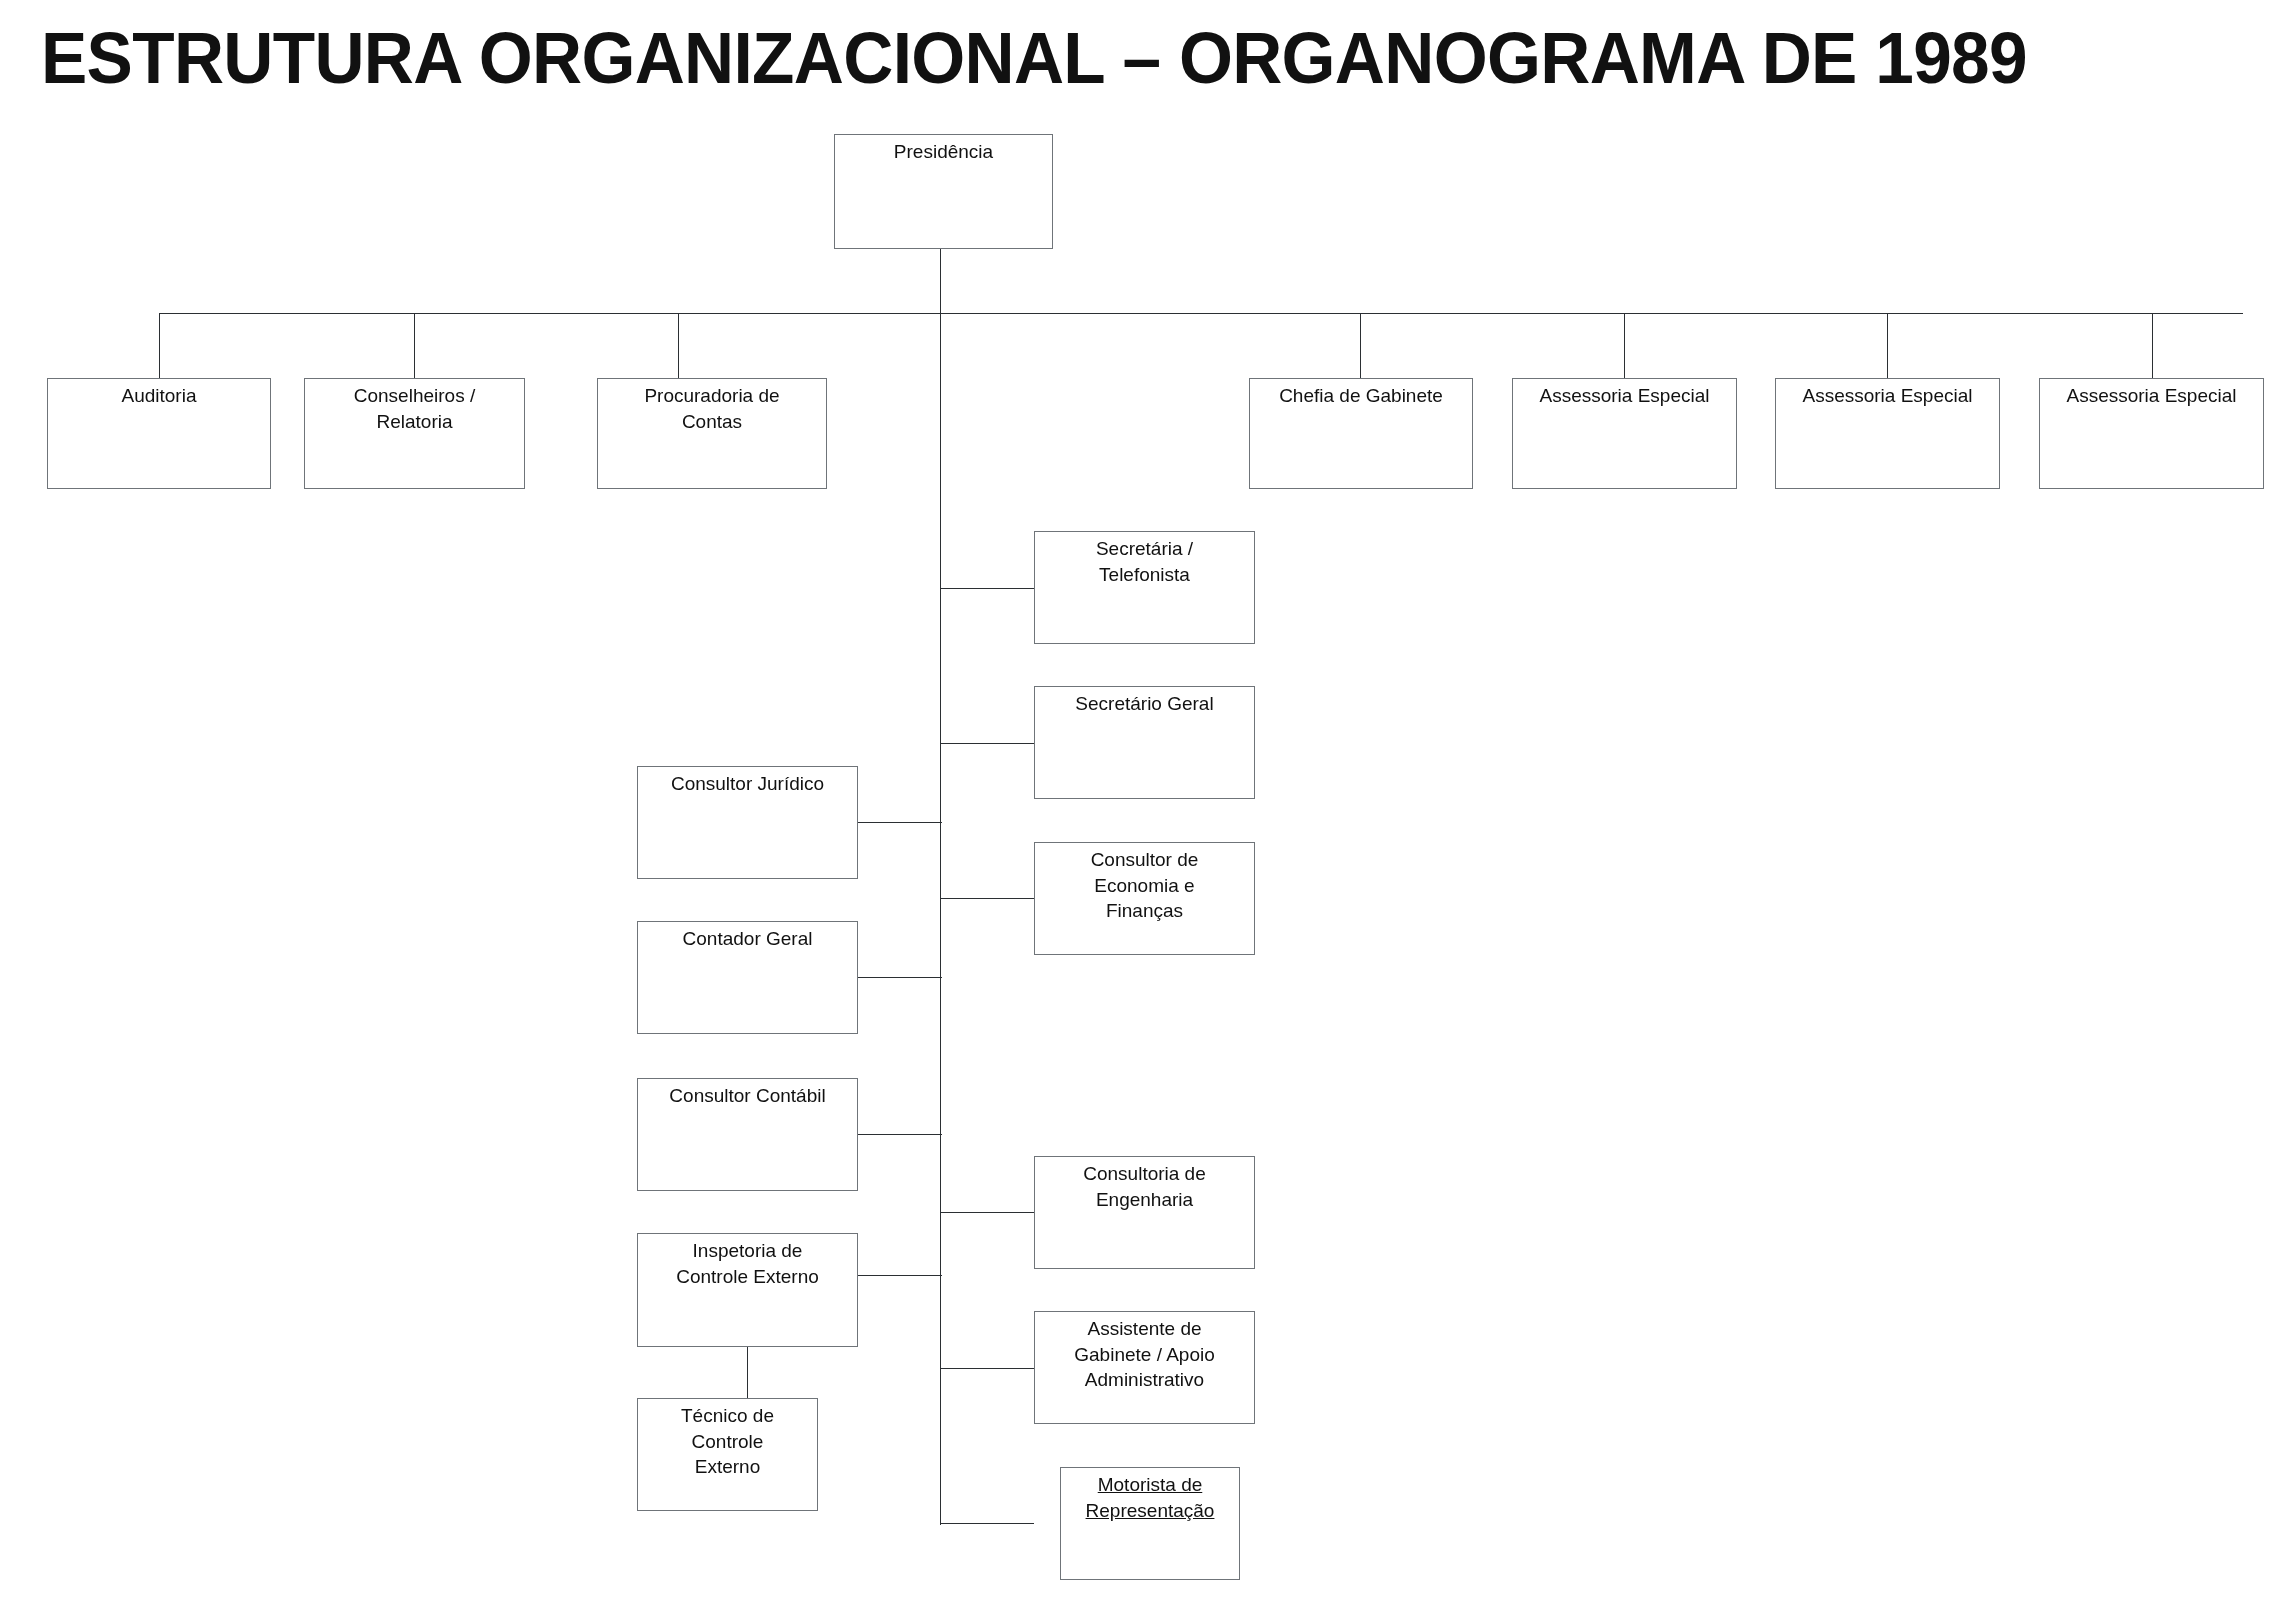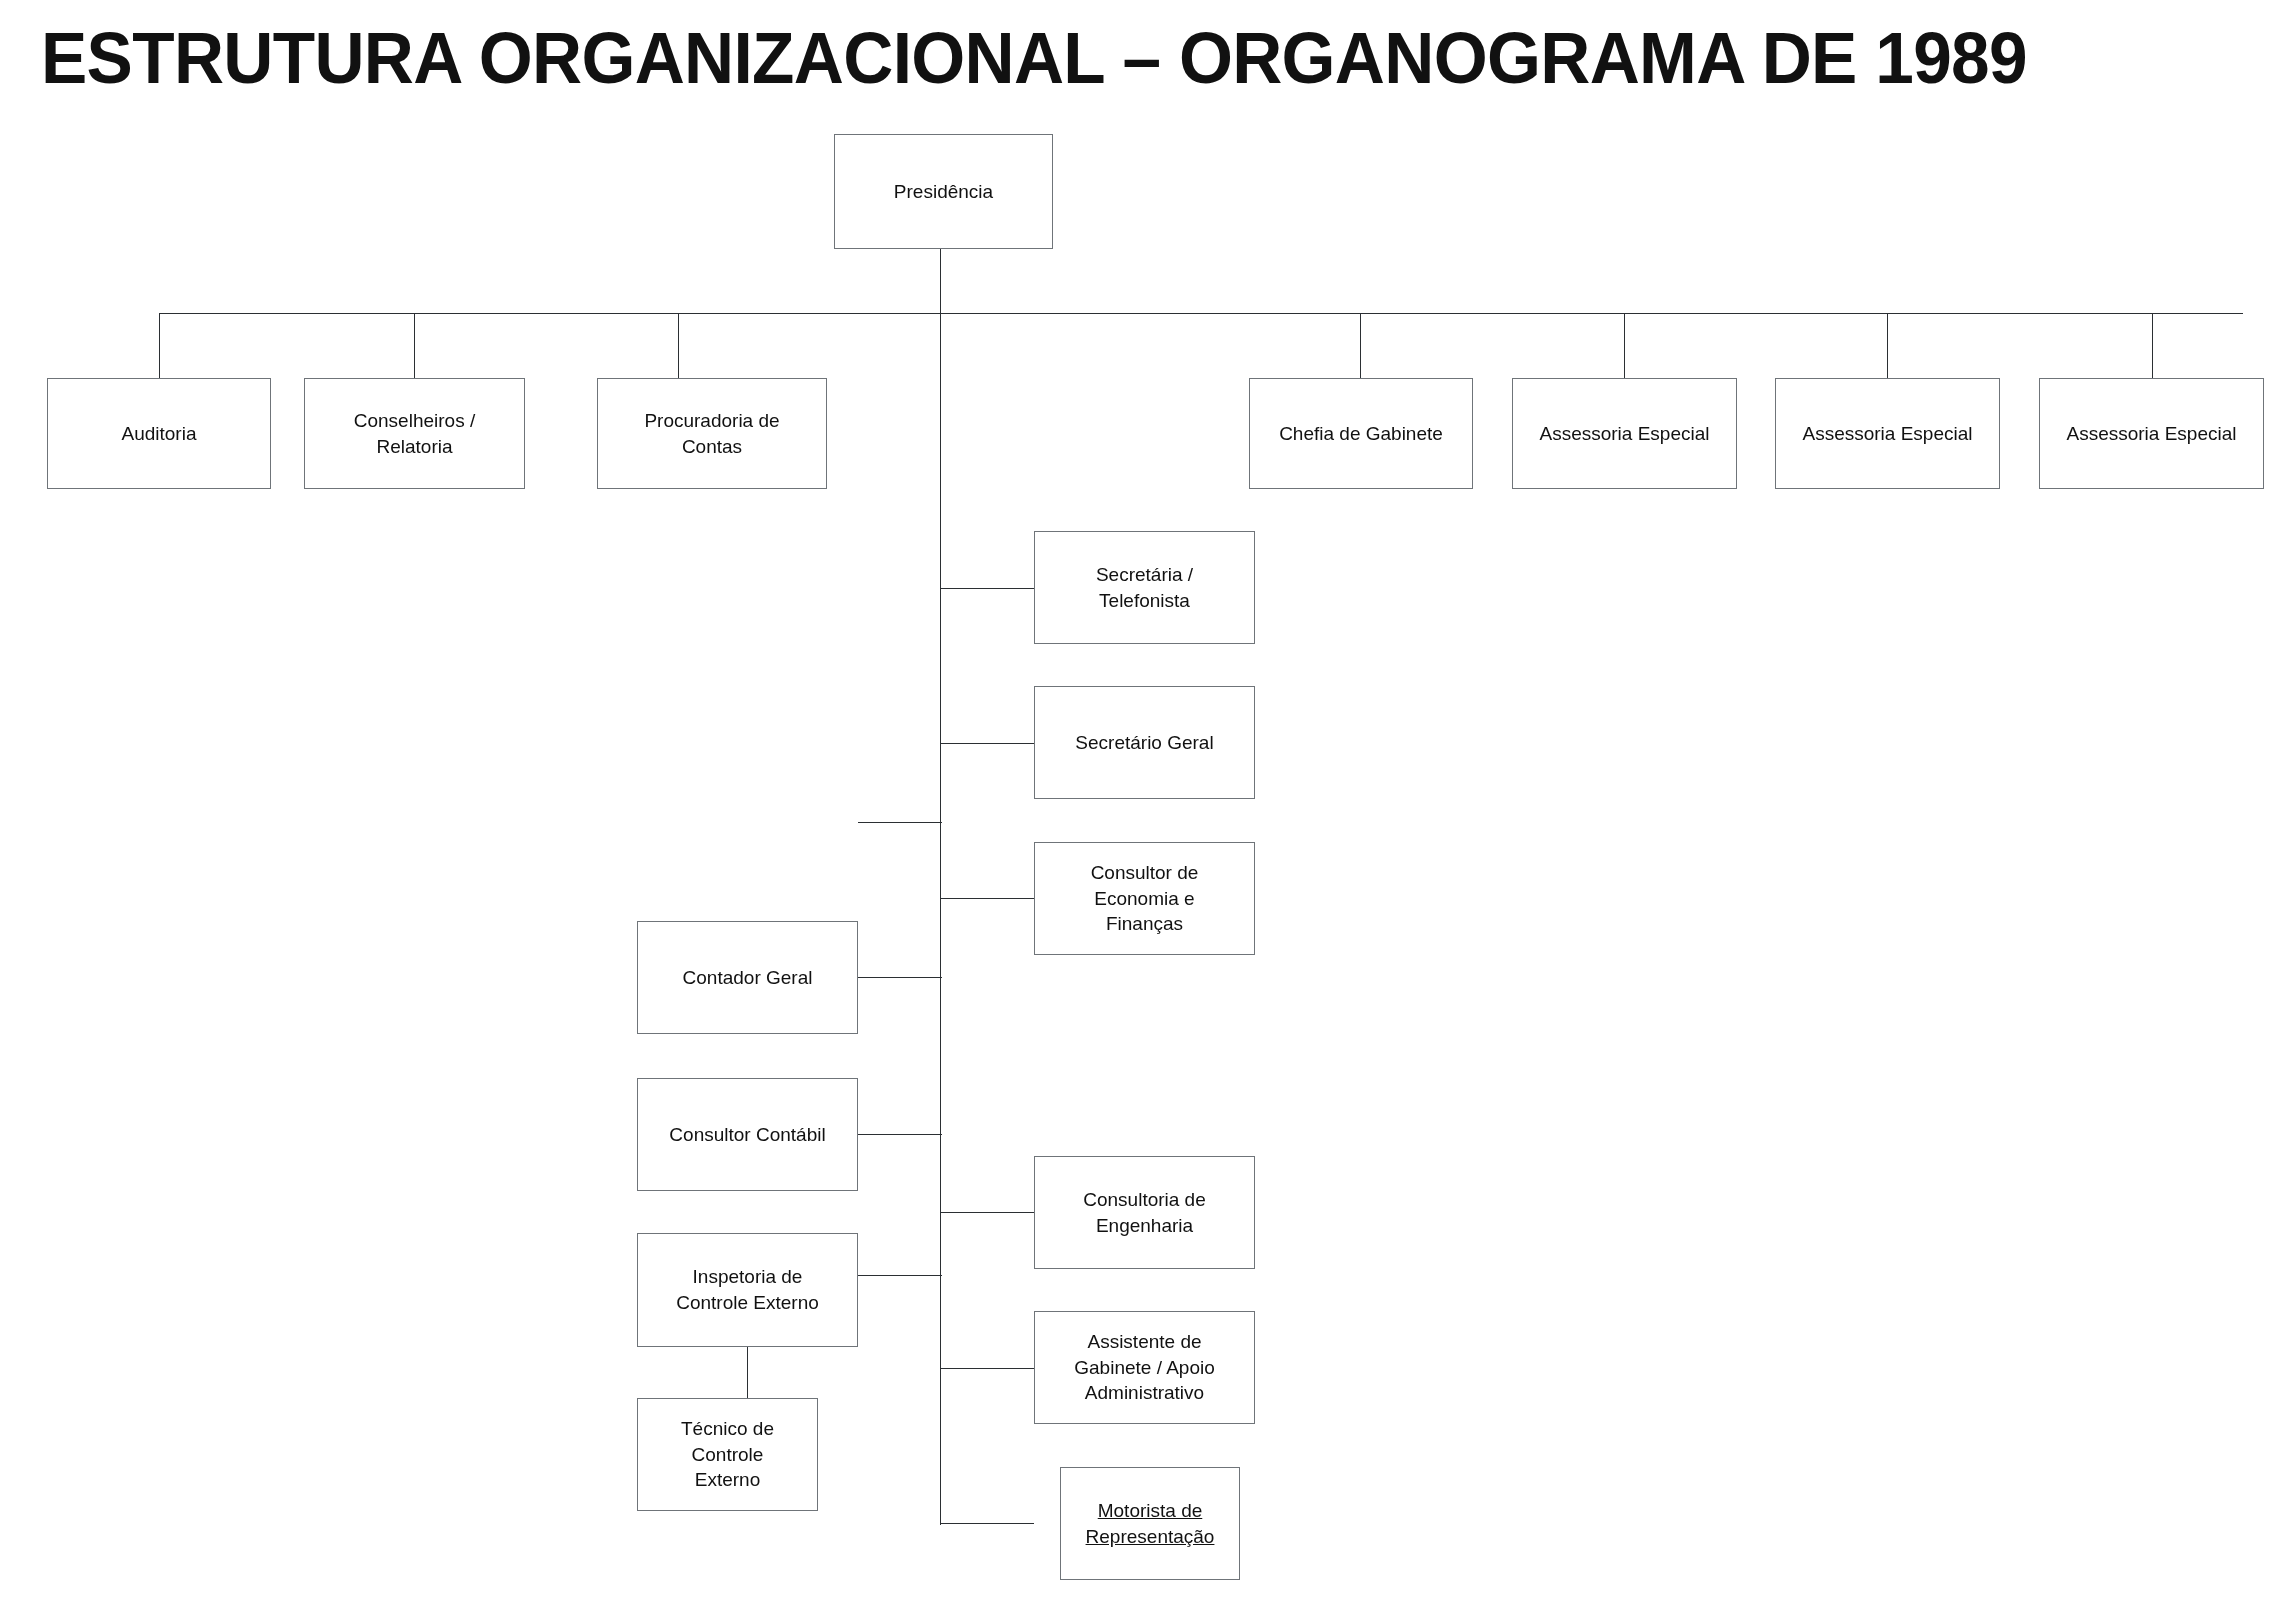--- a/index.html
+++ b/index.html
@@ -31,21 +31,21 @@
     white-space: nowrap;
     transform: scaleX(0.95);
     transform-origin: left top;
   }
   .node {
     position: absolute;
     box-sizing: border-box;
     border: 1.3px solid #6f7479;
     background: #ffffff;
     display: flex;
-    align-items: center;
+    align-items: flex-start;
     justify-content: center;
     text-align: center;
     font-size: 19px;
     line-height: 1.35;
     padding: 3.9px 6.5px;
     color: #111111;
   }
   .node span {
     display: block;
     white-space: pre-line;
@@ -150,20 +150,23 @@
     <span>Assistente de
 Gabinete / Apoio
 Administrativo</span>
   </div>
 
   <div class="node" style="left:1060px; top:1467px; width:180px; height:113px;text-decoration:underline;">
     <span>Motorista de
 Representação</span>
   </div>
 
+  <div class="node" style="left:637px; top:766px; width:221px; height:113px;">
+    <span>Consultor Jurídico</span>
+  </div>
 
   <div class="node" style="left:637px; top:921px; width:221px; height:113px;">
     <span>Contador Geral</span>
   </div>
 
   <div class="node" style="left:637px; top:1078px; width:221px; height:113px;">
     <span>Consultor Contábil</span>
   </div>
 
   <div class="node" style="left:637px; top:1233px; width:221px; height:114px;">

